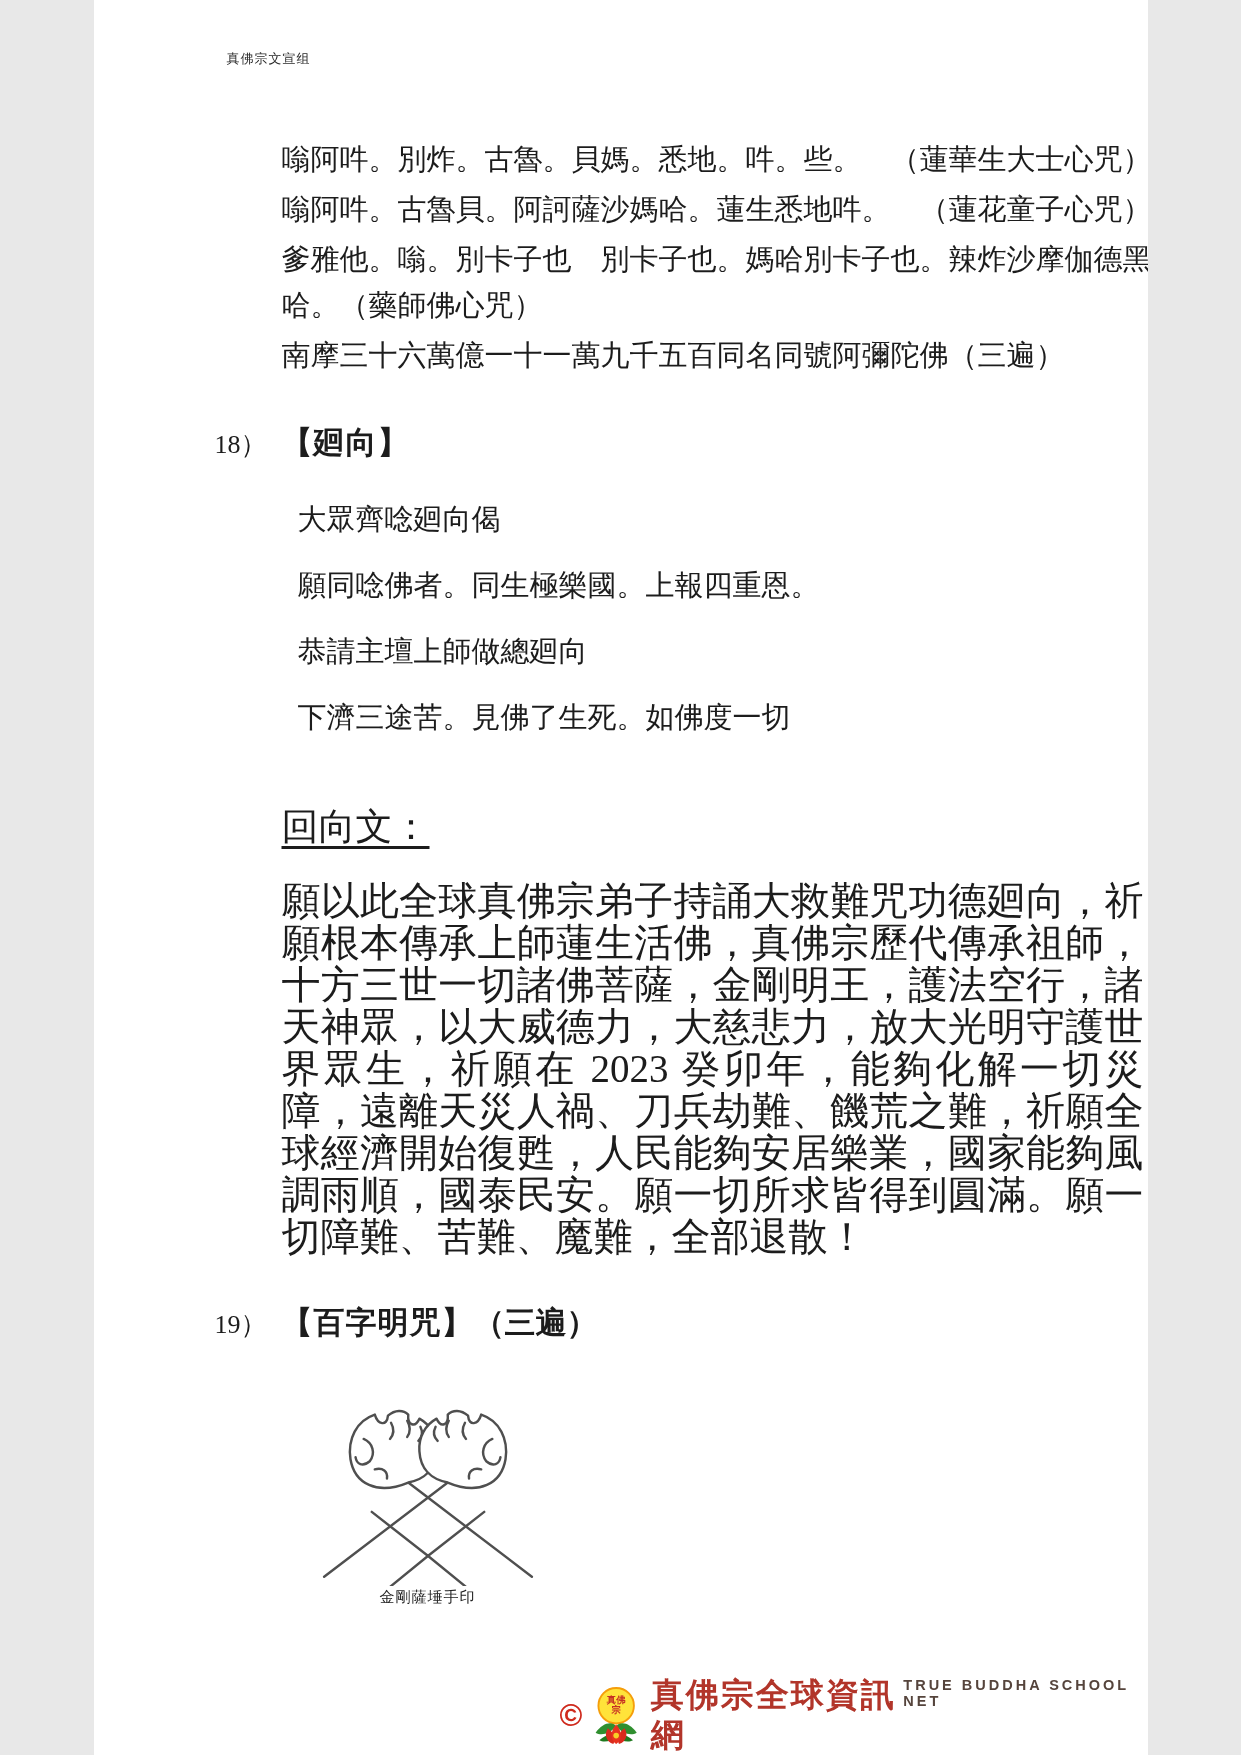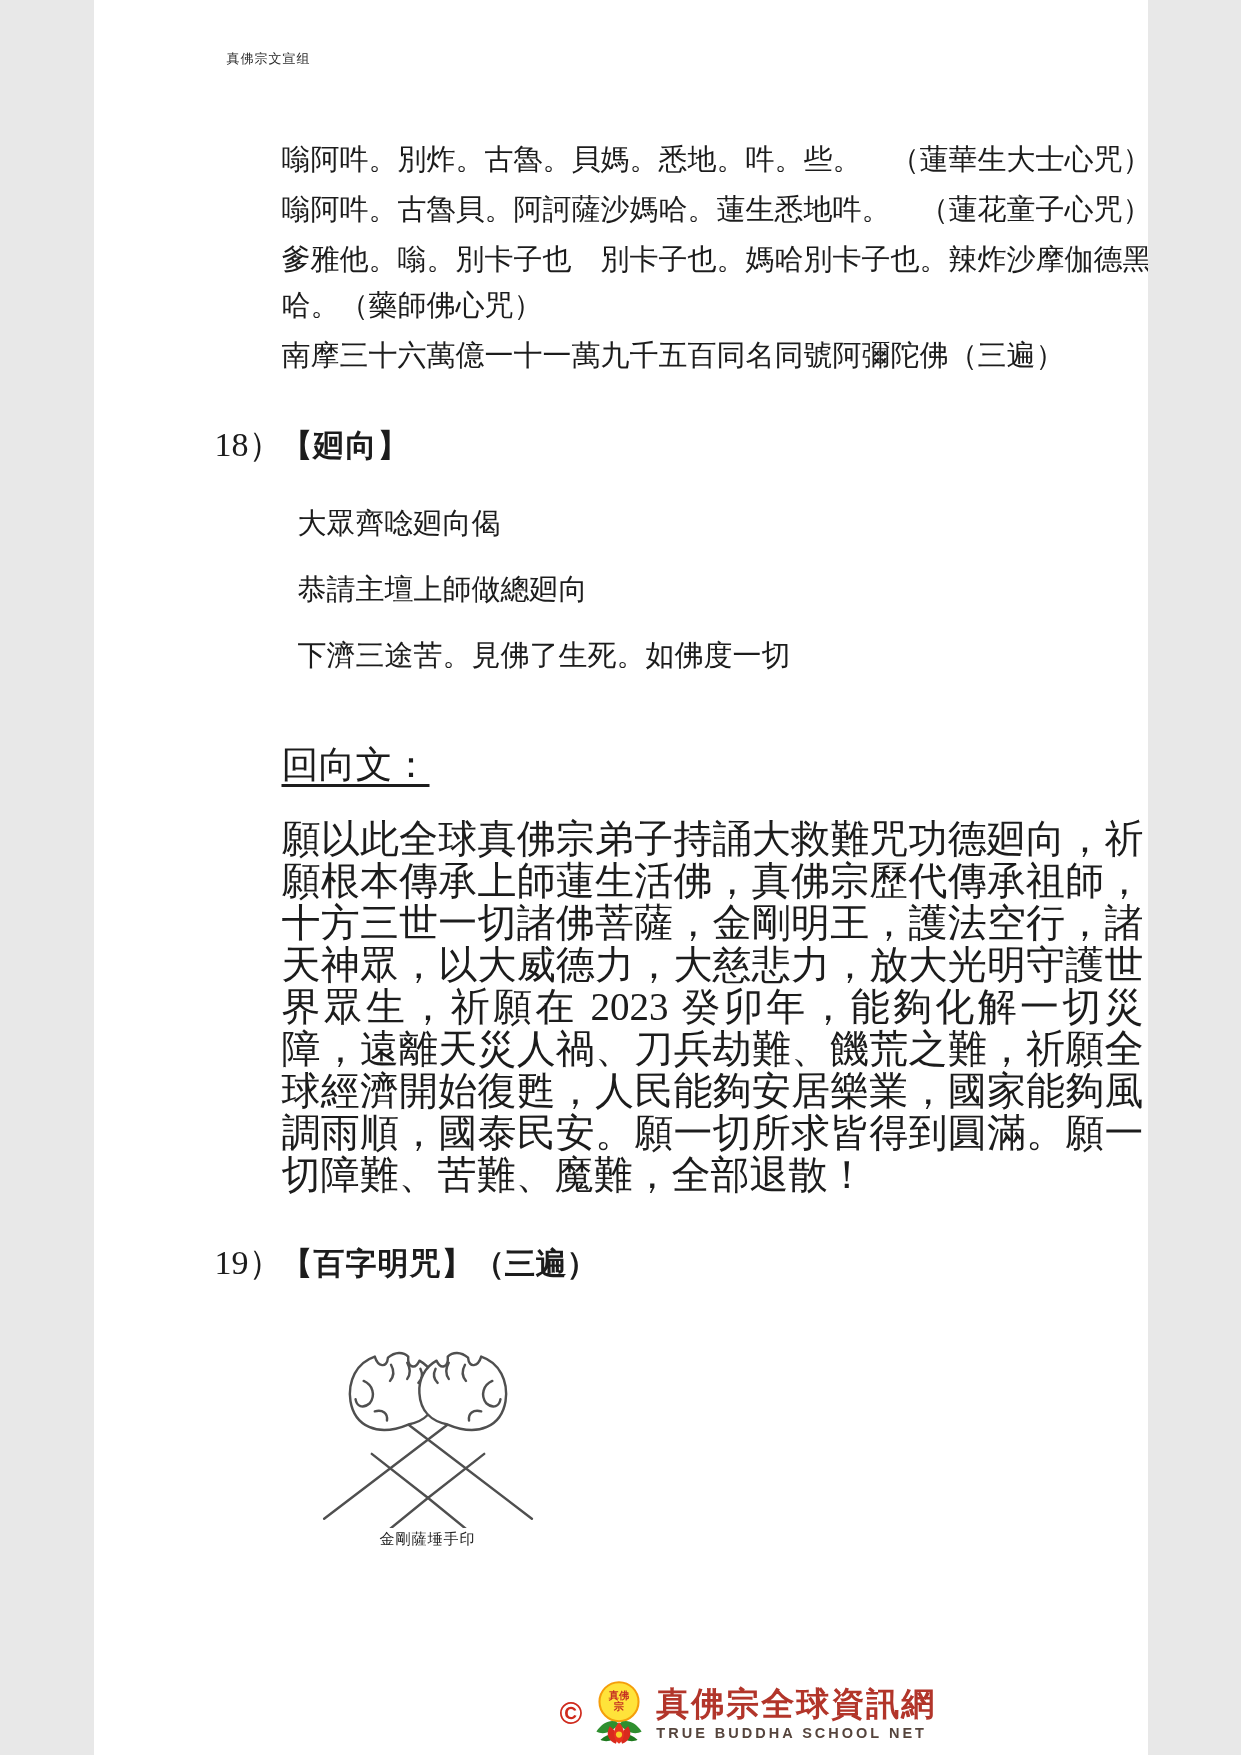--- a/index.html
+++ b/index.html
@@ -20,21 +20,21 @@
   }
   .main {
     position:absolute; left:188px; top:136px; width:950px;
   }
   .mantra-line { font-size:29px; line-height:46px; margin:0 0 4px 0; }
 
   .section-heading {
     display:flex; align-items:baseline;
     margin-left:-67px; margin-top:44px; margin-bottom:30px;
   }
-  .section-heading .num { width:67px; font-size:34px; }
+  .section-heading .num { width:67px; font-size:26px; }
   .section-heading .title { font-size:31px; font-weight:bold; letter-spacing:1px; }
   .section-heading .repeat { font-size:31px; font-weight:bold; }
 
   .verse p { font-size:29px; line-height:50px; margin:16px; }
 
   .dedication-label {
     display:inline-block;
     margin-top:44px;
     font-size:37px;
     text-decoration:underline;
@@ -65,21 +65,21 @@
   .footer {
     position:absolute; left:466px; top:1676px;
     display:flex; align-items:center;
   }
   .copyright {
     color:#cf2a1d; font-size:31px; font-weight:bold;
     font-family:"Liberation Sans",sans-serif;
     margin-right:8px; line-height:1;
   }
   .emblem { width:58px; height:74px; margin-right:8px; }
-  .logo-text { display:flex; flex-direction:column; }
+  .logo-text { display:flex; flex-direction:row; }
   .logo-cn {
     color:#b2352a; font-size:33px; font-weight:bold;
     letter-spacing:2px; line-height:1.2;
     font-family:"Liberation Serif","DejaVu Serif",serif;
   }
   .logo-en {
     color:#55443c; font-size:14.5px; font-weight:bold;
     letter-spacing:3px; margin-top:1px;
     font-family:"Liberation Sans","DejaVu Sans",sans-serif;
   }
@@ -104,20 +104,21 @@
       <p class="mantra-line">南摩三十六萬億一十一萬九千五百同名同號阿彌陀佛（三遍）</p>
     </div>
 
     <div class="section-heading">
       <span class="num">18）</span>
       <span class="title">【廻向】</span>
     </div>
 
     <div class="verse">
       <p>大眾齊唸廻向偈</p>
+      <p>願同唸佛者。同生極樂國。上報四重恩。</p>
       <p>恭請主壇上師做總廻向</p>
       <p>下濟三途苦。見佛了生死。如佛度一切</p>
     </div>
 
     <div>
       <span class="dedication-label">回向文：</span>
     </div>
     <div class="dedication-text">願以此全球真佛宗弟子持誦大救難咒功德廻向，祈願根本傳承上師蓮生活佛，真佛宗歷代傳承祖師，十方三世一切諸佛菩薩，金剛明王，護法空行，諸天神眾，以大威德力，大慈悲力，放大光明守護世界眾生，祈願在 2023 癸卯年，能夠化解一切災障，遠離天災人禍、刀兵劫難、饑荒之難，祈願全球經濟開始復甦，人民能夠安居樂業，國家能夠風調雨順，國泰民安。願一切所求皆得到圓滿。願一切障難、苦難、魔難，全部退散！</div>
 
     <div class="section-heading">

